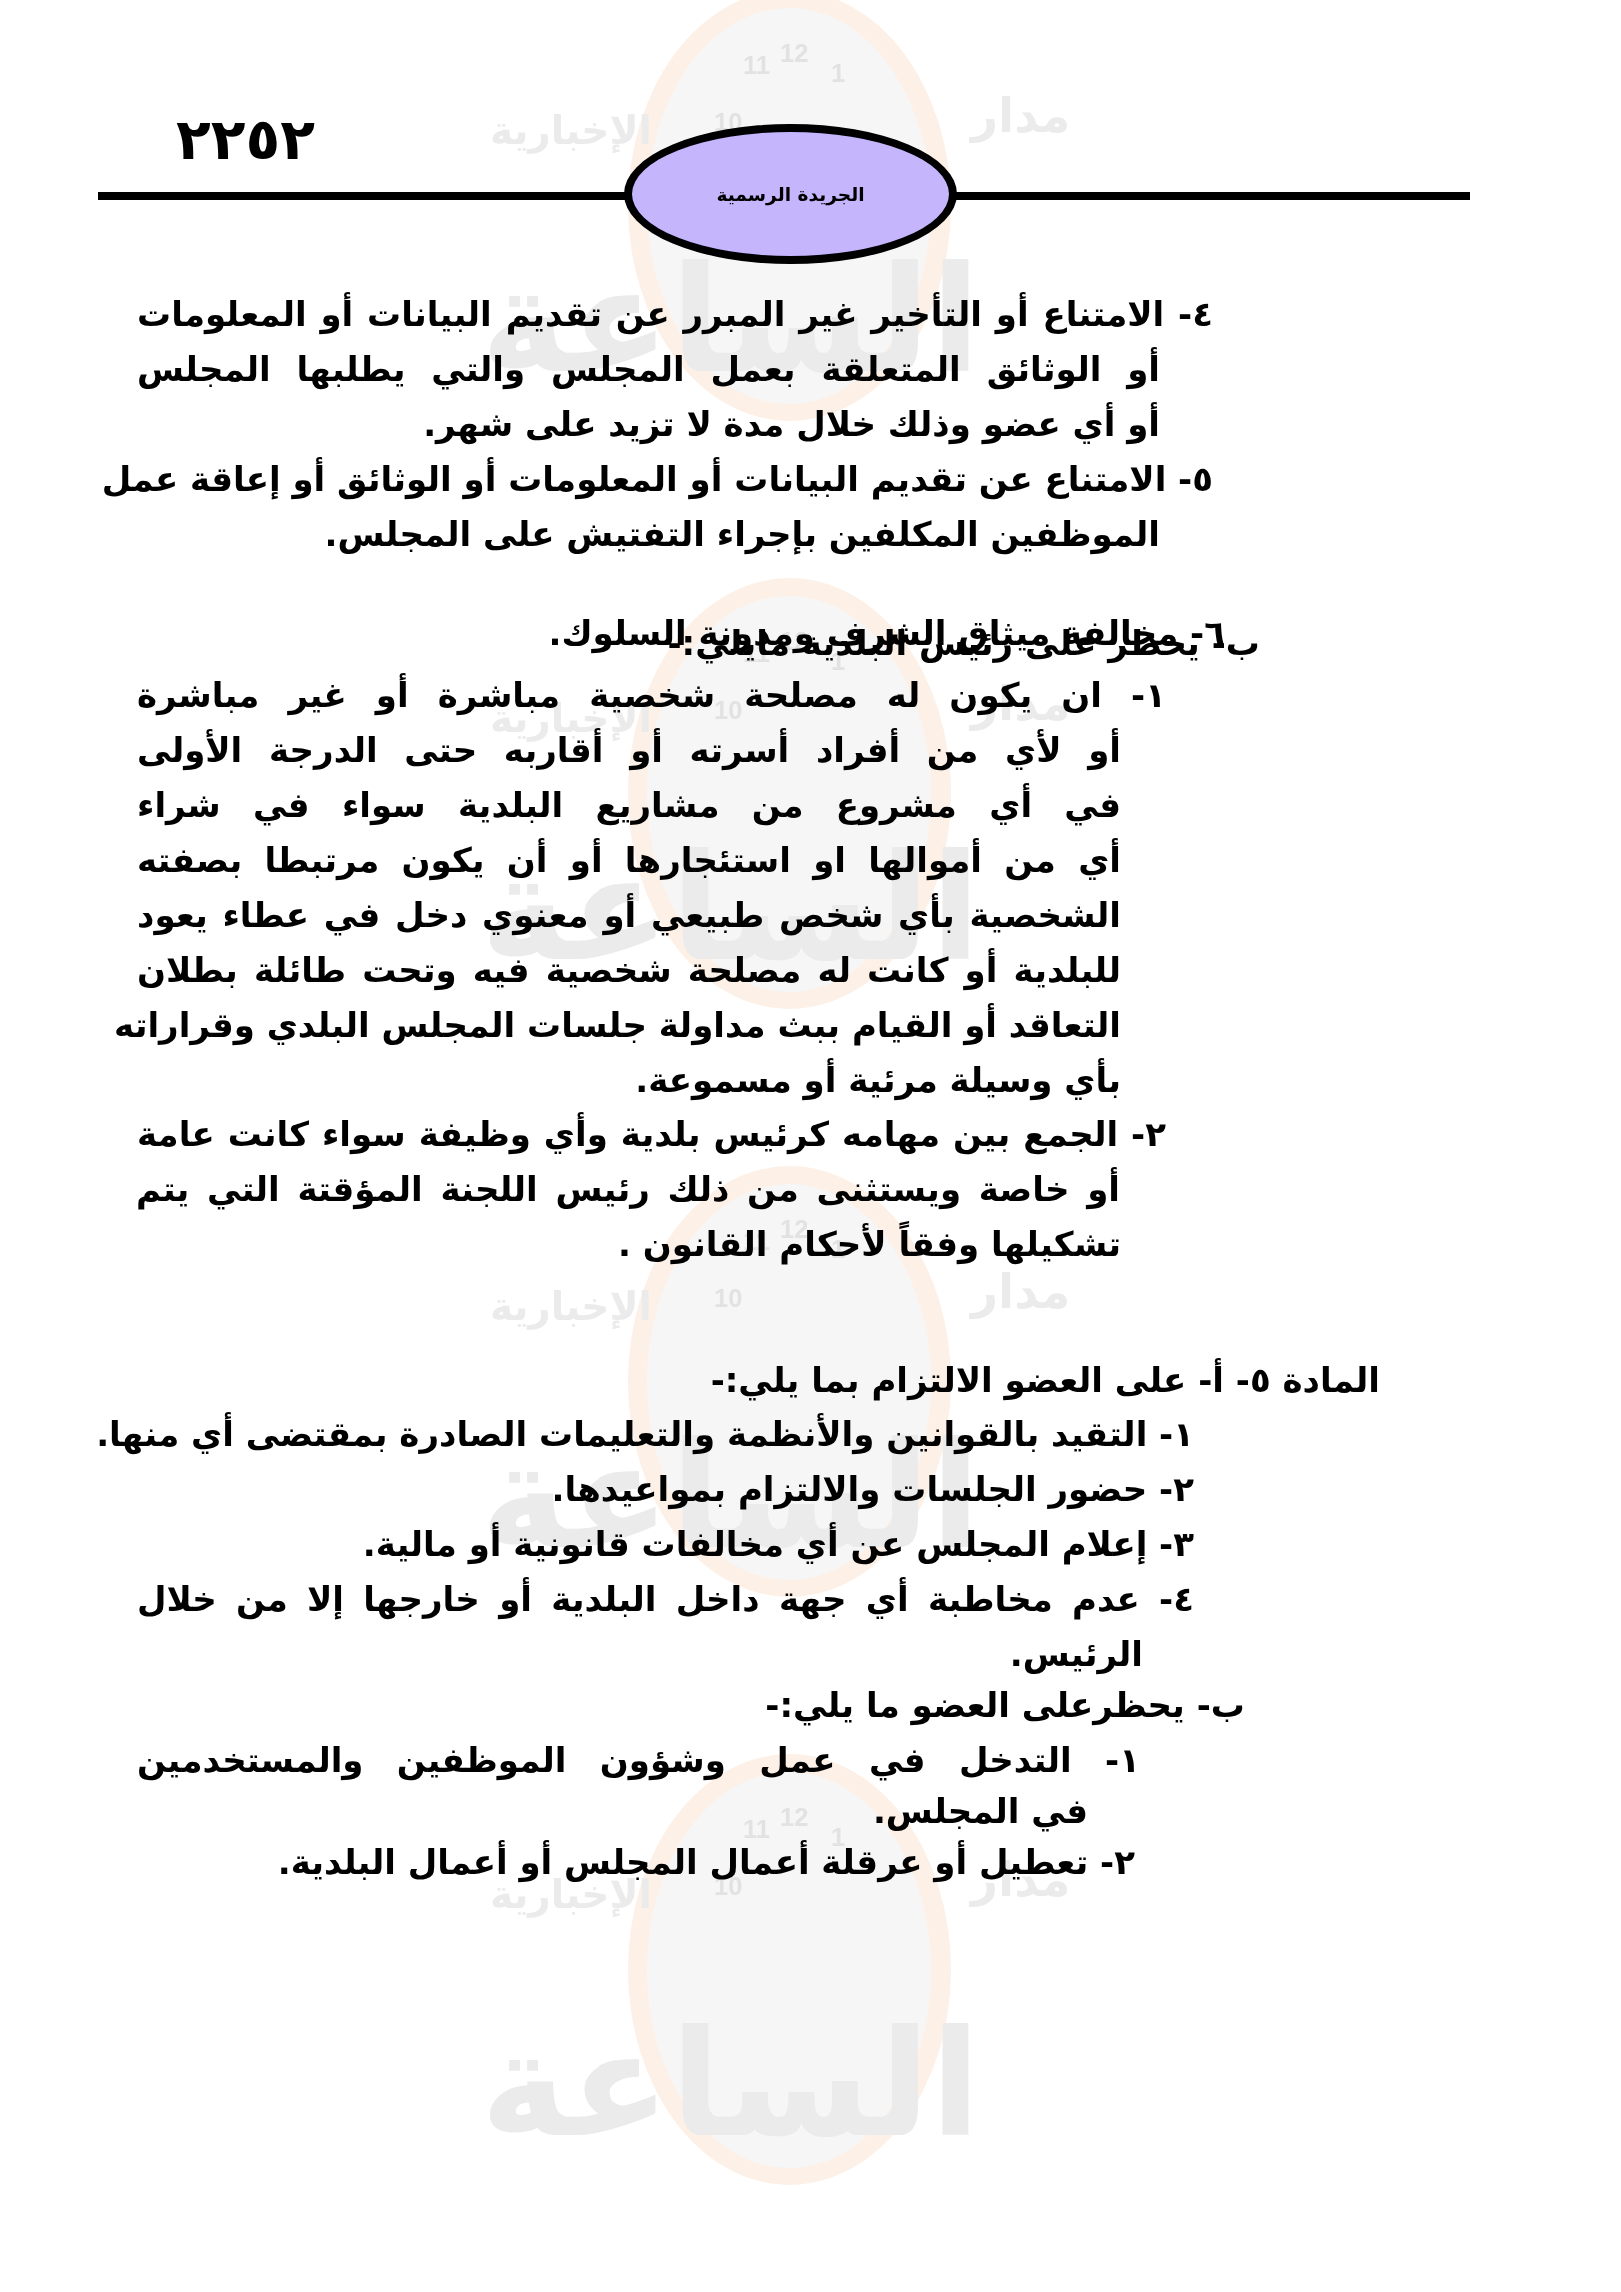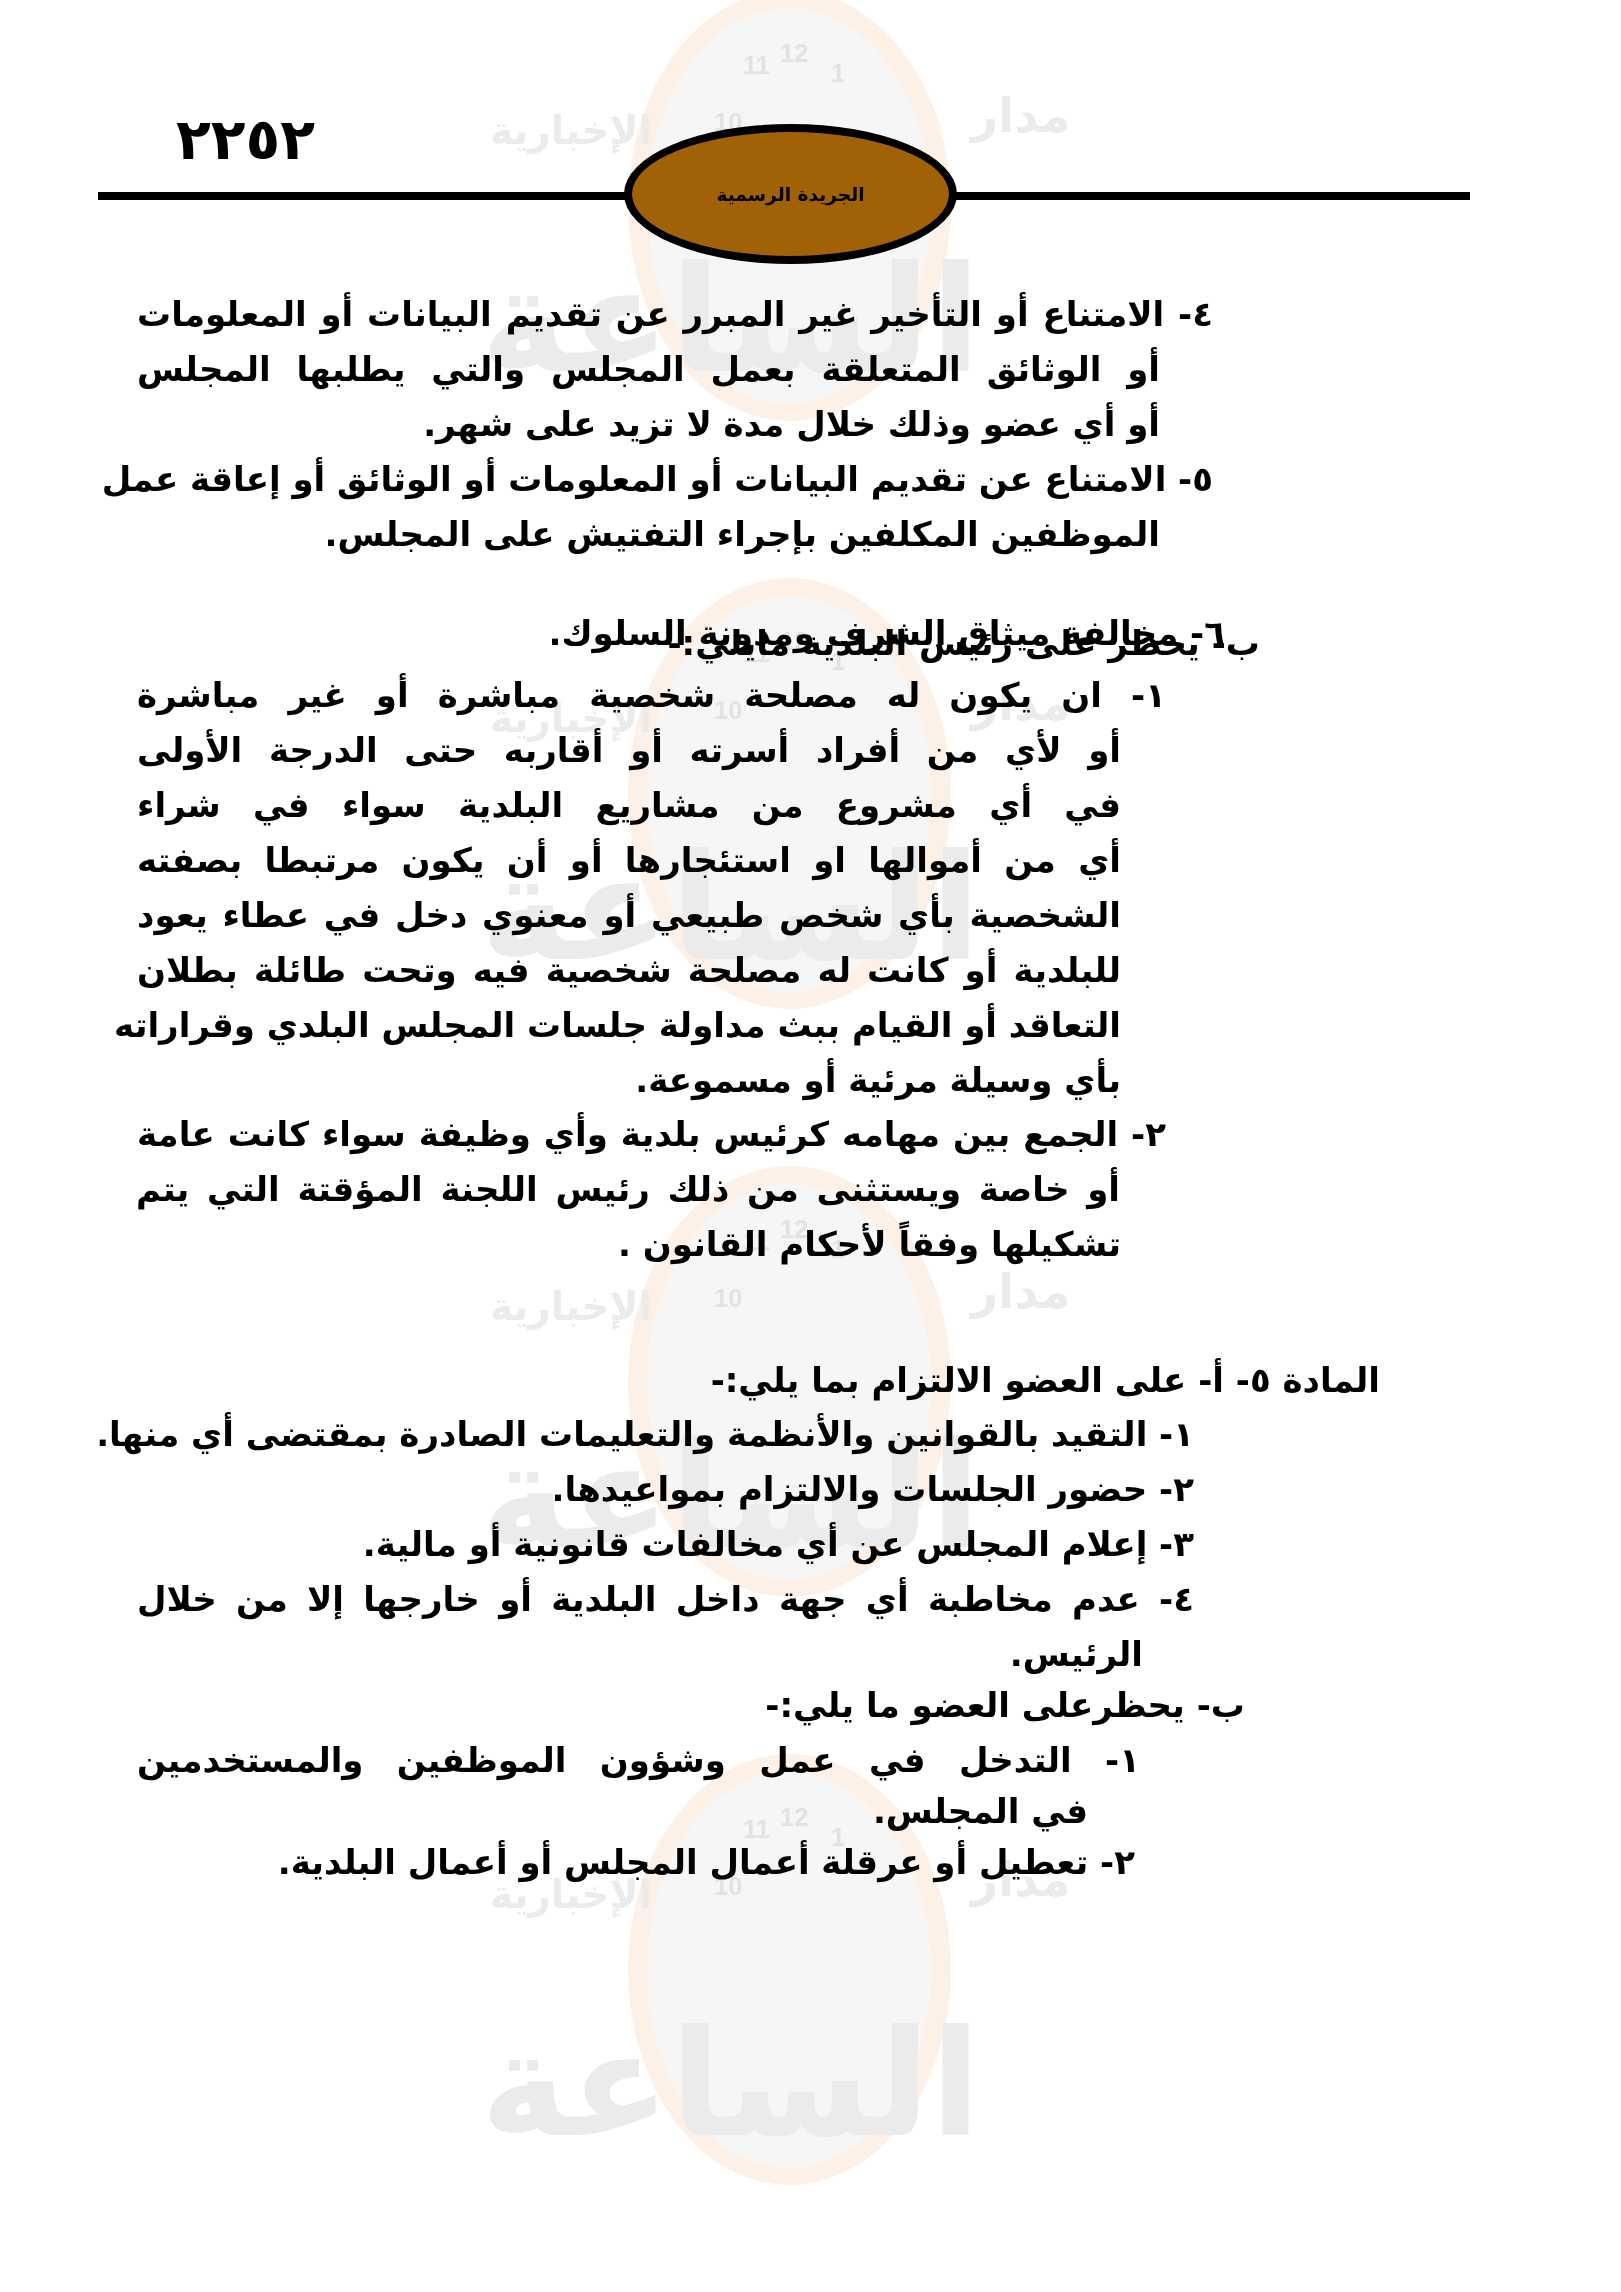--- a/index.html
+++ b/index.html
@@ -19,21 +19,21 @@
        color:#ebebeb; direction:rtl; white-space:nowrap; }
   .wm .wm-big { font-size:147px; left:19.6px; top:245px; width:706px; text-align:left; letter-spacing:3.9px; }
   .wm .wm-small1 { font-size:39px; left:29px; top:118px; }
   .wm .wm-small2 { font-size:47px; left:510px; top:98px; }
 
   
   .page-number { position:absolute; left:176px; top:106px; font-size:57px; font-weight:bold;
        direction:rtl; letter-spacing:2px; }
   .rule { position:absolute; left:98px; top:192px; width:1372px; height:7.8px; background:#000; }
   .oval { position:absolute; left:624px; top:124px; width:333px; height:140px;
-       border:8.8px solid #000; border-radius:50%; background:#a16207; box-sizing:border-box;
+       border:8.8px solid #000; border-radius:50%; background:#c4b5fd; box-sizing:border-box;
        display:flex; align-items:center; justify-content:center; }
   .oval-title { font-size:18.6px; font-weight:bold; direction:rtl; }
 
   
   .ln { position:absolute; direction:rtl; font-weight:bold; font-size:34px; line-height:47px;
         white-space:nowrap; text-align:justify; text-align-last:justify; }
   .ln.nojust { text-align:right; text-align-last:right; }
 </style>
 </head>
 <body>

